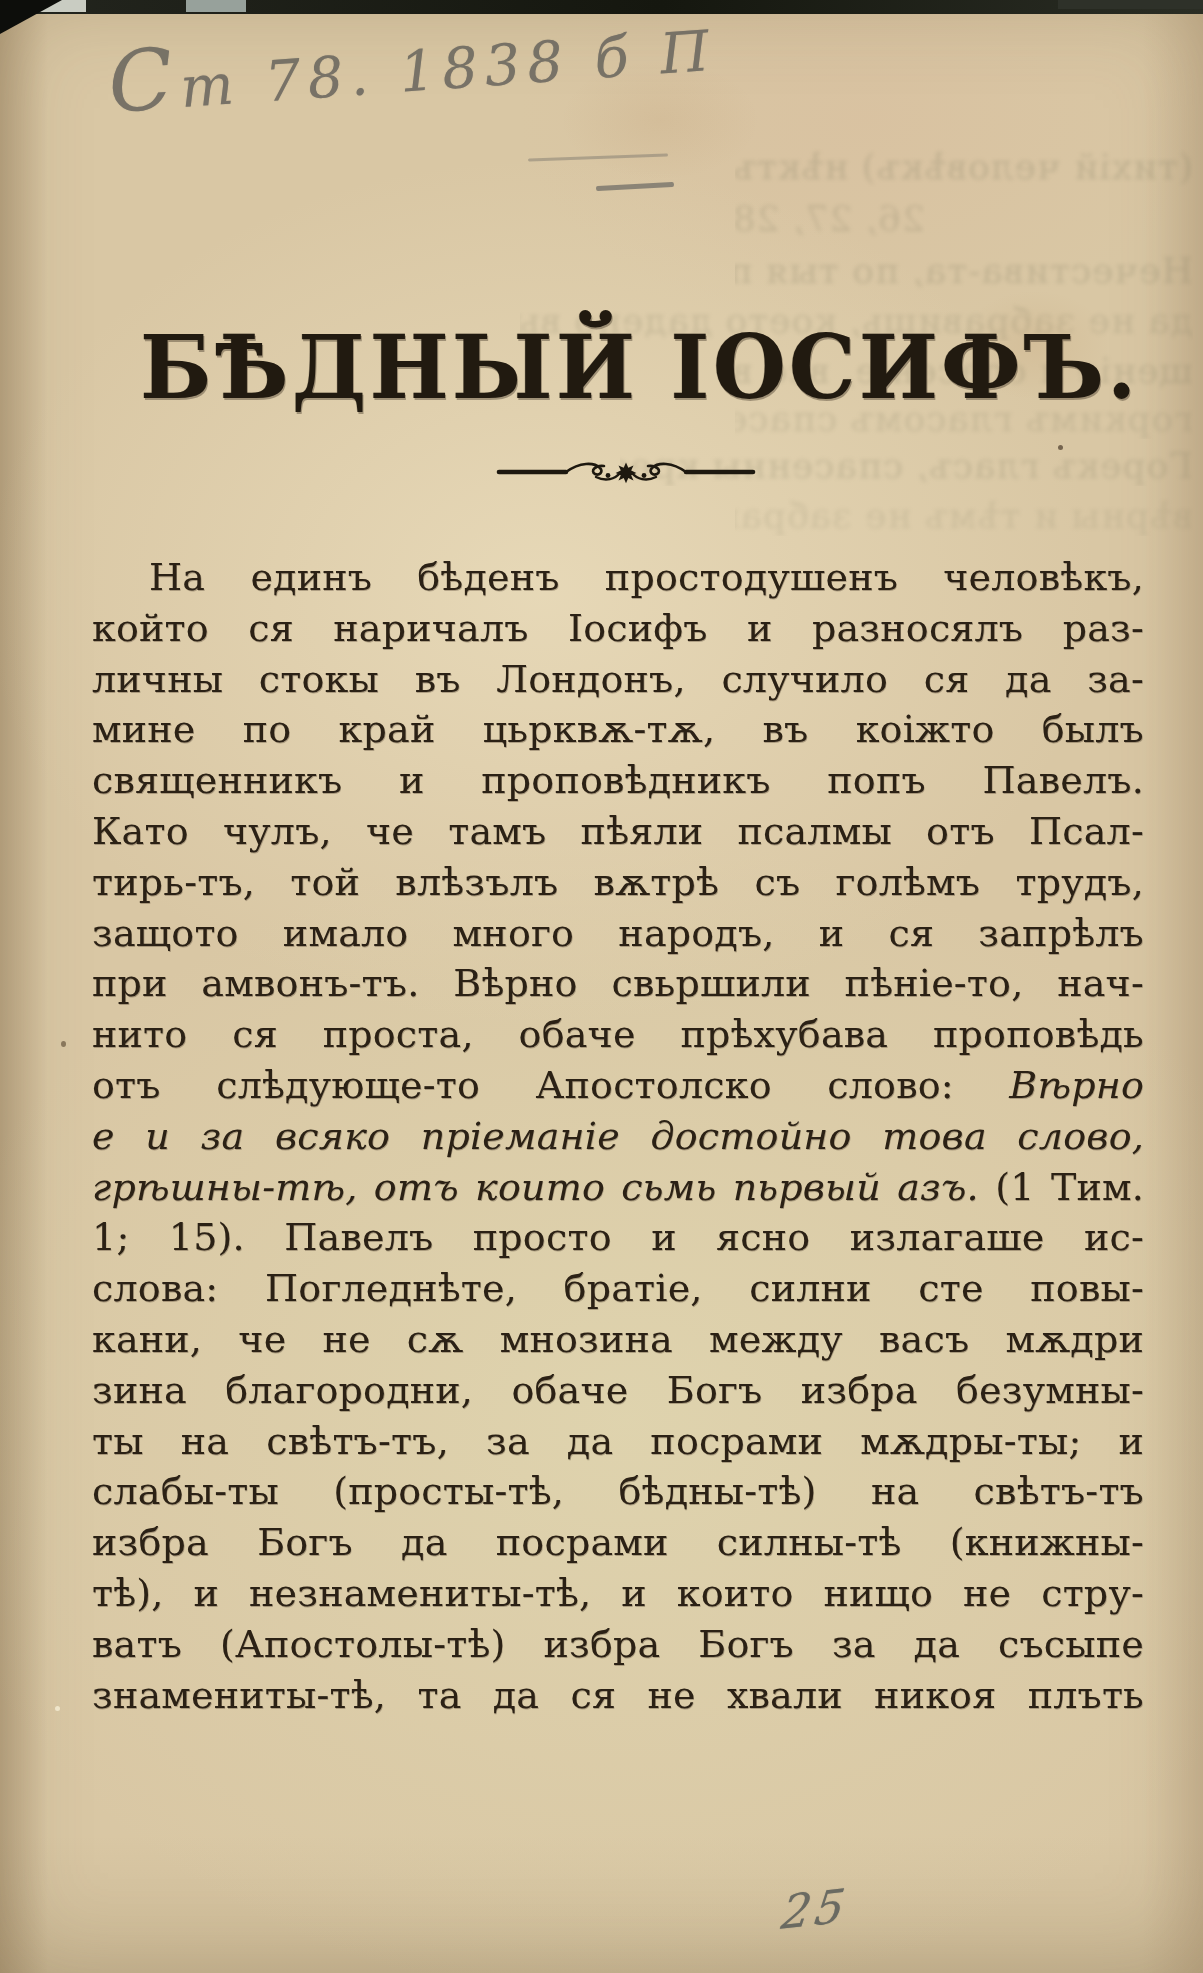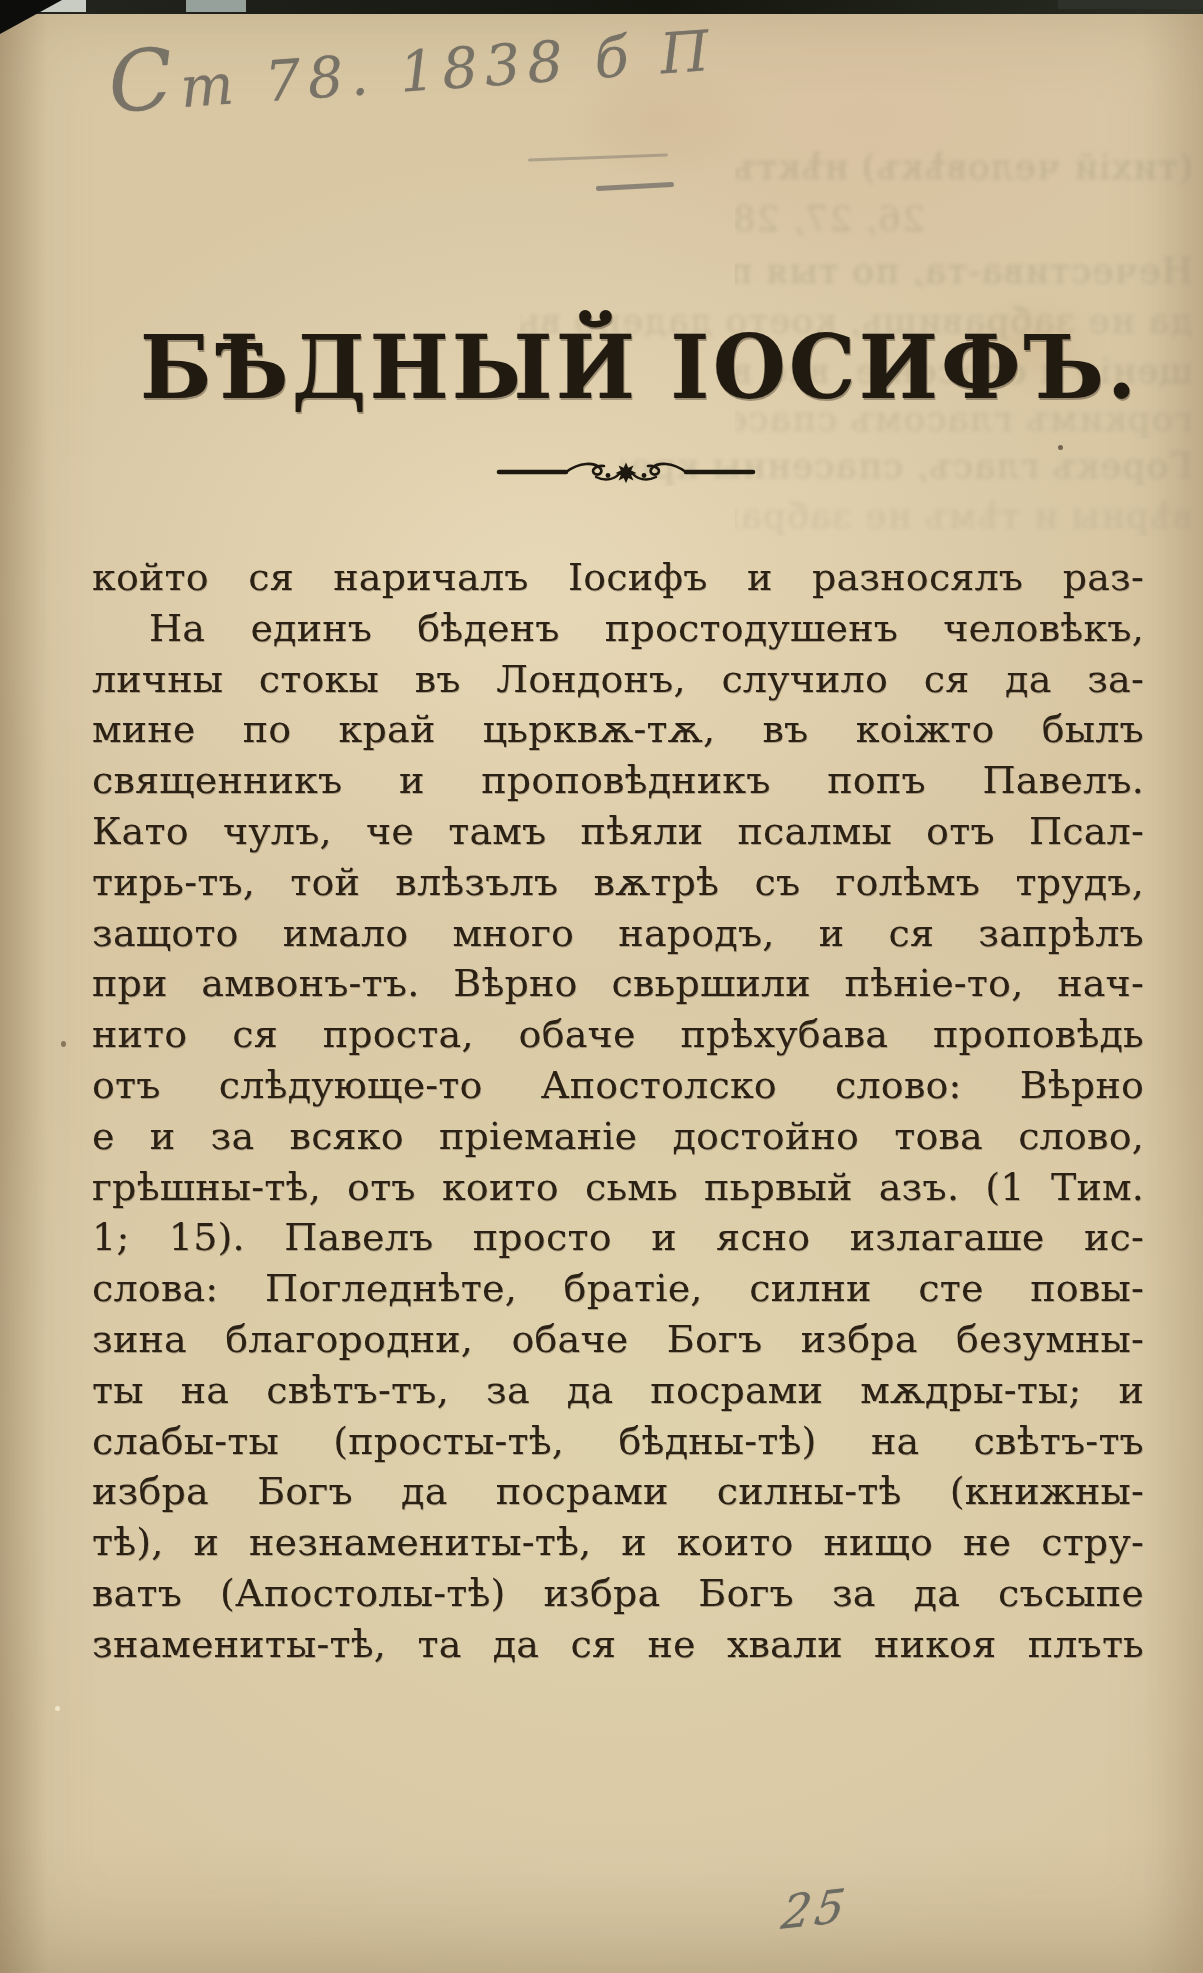--- a/index.html
+++ b/index.html
@@ -59,21 +59,21 @@
   }
   .divider{position:absolute;left:496px;top:458px;}
   
   .body{
     position:absolute;left:92px;top:552px;width:1052px;
     font-size:38px;color:#2b2115;letter-spacing:.2px;
     text-shadow:.6px .9px 0 rgba(55,40,25,.30);
   }
   .bline{height:50.8px;line-height:50.8px;text-align:justify;text-align-last:justify;}
   .bline.indent{padding-left:57px;}
-  .bline .it{}
+  .bline .it{font-style:italic;}
   
   .speck{position:absolute;border-radius:50%;}
   .s1{left:1058px;top:445px;width:5px;height:5px;background:#4a3b2a;opacity:.7;}
   .s2{left:61px;top:1041px;width:5px;height:6px;background:#55452f;opacity:.6;}
   .s3{left:55px;top:1706px;width:5px;height:5px;background:#f2e9cf;opacity:.9;}
   .stain{position:absolute;border-radius:50%;pointer-events:none;}
   .st1{left:960px;top:290px;width:150px;height:110px;background:radial-gradient(closest-side,rgba(165,115,60,.10),rgba(165,115,60,0));}
   .st2{left:560px;top:60px;width:200px;height:120px;background:radial-gradient(closest-side,rgba(150,100,50,.08),rgba(150,100,50,0));}
 </style>
 </head>
@@ -135,35 +135,36 @@
           <path d="M100 19 C110 24, 119 21, 124 15" stroke-width="2.4"></path>
         </g>
         <circle cx="112" cy="17.5" r="2.4" fill="#1d180f"></circle>
       </g>
       <use href="#dvl" transform="translate(260 0) scale(-1 1)"></use>
       <path fill="#1d180f" d="M130 4.5 l2.3 5.2 5.2-2.3 -2.3 5.2 5.2 2.3 -5.2 2.3 2.3 5.2 -5.2-2.3 -2.3 5.2 -2.3-5.2 -5.2 2.3 2.3-5.2 -5.2-2.3 5.2-2.3 -2.3-5.2 5.2 2.3 z"></path>
     </svg>
   </div>
 
   <div class="body" id="body-paragraph">
+      <div class="bline indent"><span>На единъ бѣденъ простодушенъ человѣкъ,</span></div>
       <div class="bline"><span>който ся наричалъ Іосифъ и разносялъ раз-</span></div>
-      <div class="bline indent"><span>На единъ бѣденъ простодушенъ человѣкъ,</span></div>
       <div class="bline"><span>личны стокы въ Лондонъ, случило ся да за-</span></div>
       <div class="bline"><span>мине по край цьрквѫ-тѫ, въ коіжто былъ</span></div>
       <div class="bline"><span>священникъ и проповѣдникъ попъ Павелъ.</span></div>
       <div class="bline"><span>Като чулъ, че тамъ пѣяли псалмы отъ Псал-</span></div>
       <div class="bline"><span>тирь-тъ, той влѣзълъ вѫтрѣ съ голѣмъ трудъ,</span></div>
       <div class="bline"><span>защото имало много народъ, и ся запрѣлъ</span></div>
       <div class="bline"><span>при амвонъ-тъ. Вѣрно свьршили пѣніе-то, нач-</span></div>
       <div class="bline"><span>нито ся проста, обаче прѣхубава проповѣдь</span></div>
       <div class="bline"><span>отъ слѣдующе-то Апостолско слово: </span><span class="it">Вѣрно</span></div>
       <div class="bline"><span class="it">е и за всяко пріеманіе достойно това слово,</span></div>
       <div class="bline"><span class="it">грѣшны-тѣ, отъ които сьмь пьрвый азъ.</span><span> (1 Тим.</span></div>
       <div class="bline"><span>1; 15). Павелъ просто и ясно излагаше ис-</span></div>
       <div class="bline"><span>слова: Погледнѣте, братіе, силни сте повы-</span></div>
+      <div class="bline"><span>кани, че не сѫ мнозина между васъ мѫдри</span></div>
       <div class="bline"><span>зина благородни, обаче Богъ избра безумны-</span></div>
       <div class="bline"><span>ты на свѣтъ-тъ, за да посрами мѫдры-ты; и</span></div>
       <div class="bline"><span>слабы-ты (просты-тѣ, бѣдны-тѣ) на свѣтъ-тъ</span></div>
       <div class="bline"><span>избра Богъ да посрами силны-тѣ (книжны-</span></div>
       <div class="bline"><span>тѣ), и незнамениты-тѣ, и които нищо не стру-</span></div>
       <div class="bline"><span>ватъ (Апостолы-тѣ) избра Богъ за да съсыпе</span></div>
       <div class="bline"><span>знамениты-тѣ, та да ся не хвали никоя плъть</span></div>
     </div>
 
   <div class="page-num">25</div>

